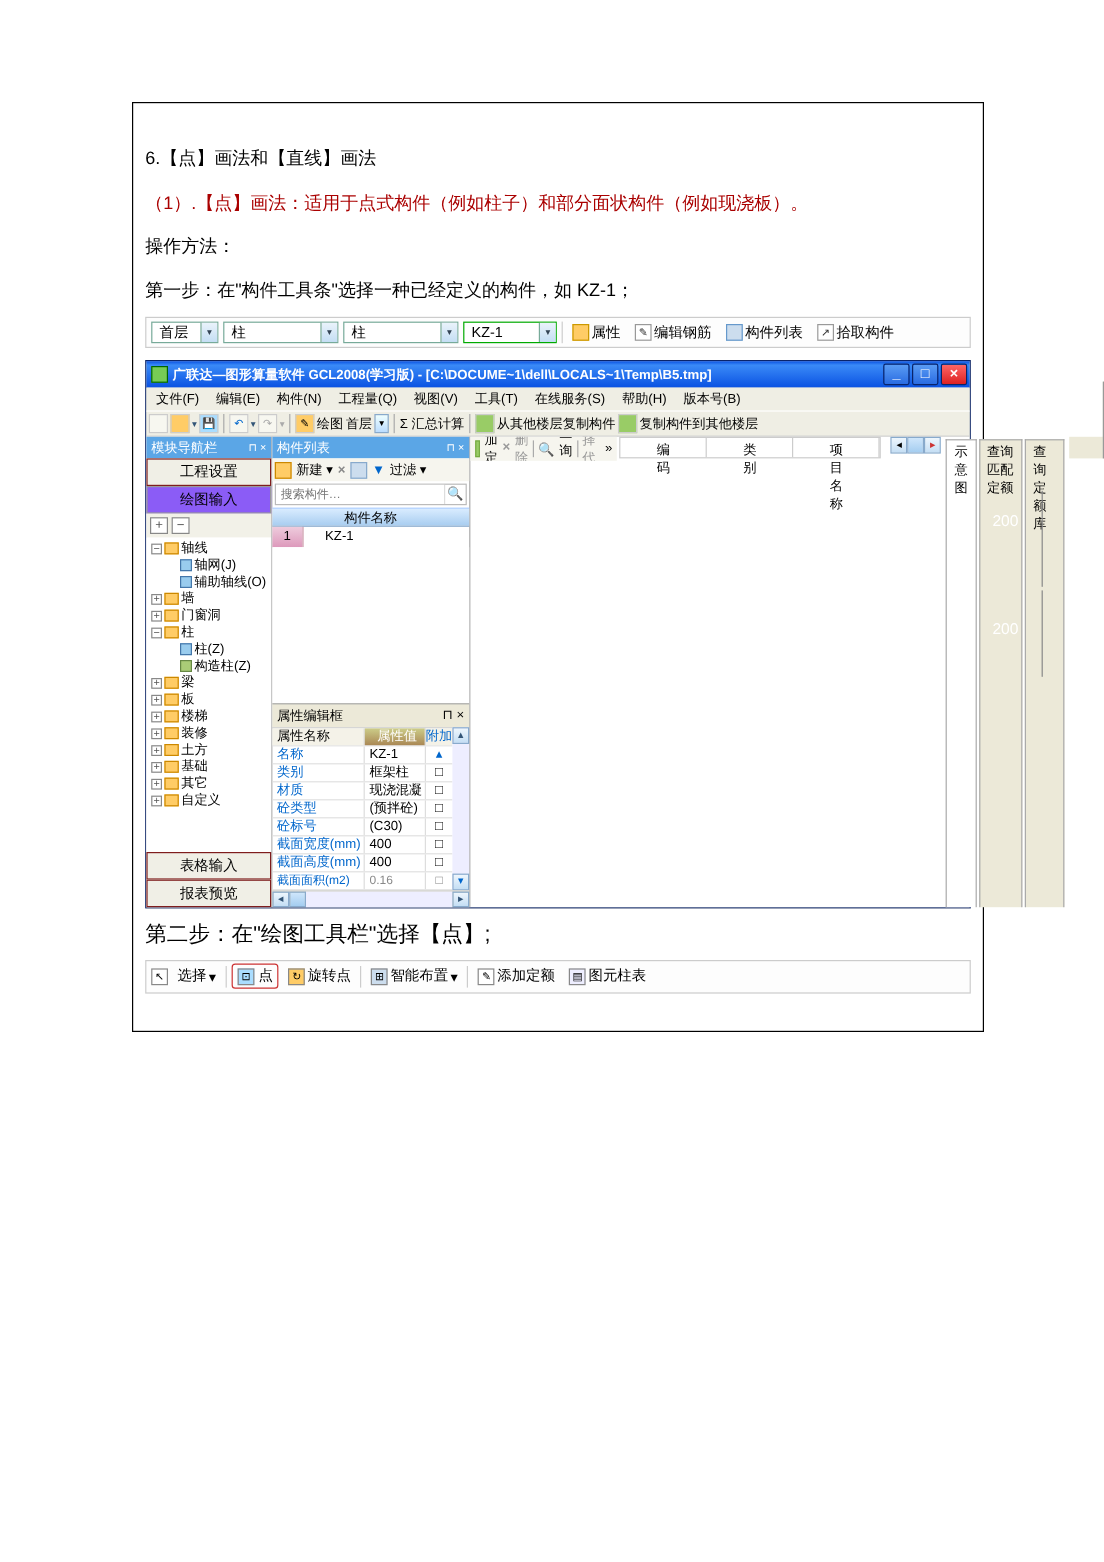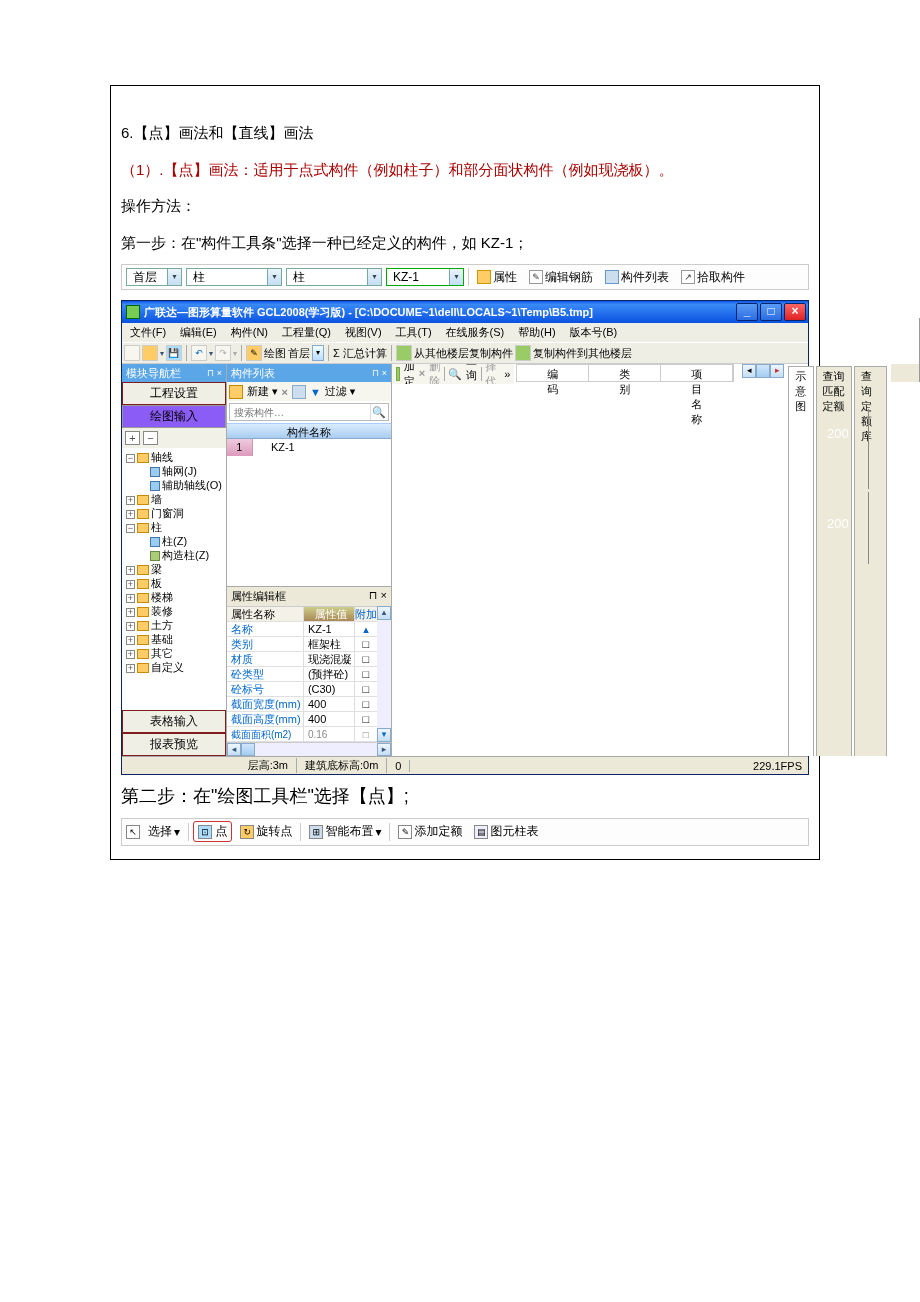--- a/index.html
+++ b/index.html
@@ -387,27 +387,20 @@
               <div class="dim-b2"></div>
             <span class="dlabel" style="left:120px; bottom:6px">200</span>
             <span class="dlabel" style="left:220px; bottom:6px">200</span>
           </div>
           <div class="btabs">
             <span class="btab">构件做法</span>
               <span class="btab a">依附构件类型</span>
           </div>
         </div>
       </div>
-      <div class="status">
-        <div class="cell" style="width:175px; text-align:right">层高:3m</div>
-        <div class="cell">建筑底标高:0m</div>
-        <div class="cell">0</div>
-        <div class="flex"></div>
-        <div class="r">229.1FPS</div>
-      </div>
     </div>
 
     <p class="step2">第二步：在"绘图工具栏"选择【点】;</p>
 
     <div class="bar2">
       <span class="bic" style="background:#fff">↖</span>
       <span class="btn"><span>选择</span> ▾</span>
       <span class="sep"></span>
       <span class="sel"><span class="bic" style="background:#adf">⊡</span> <span>点</span></span>
       <span class="btn">

